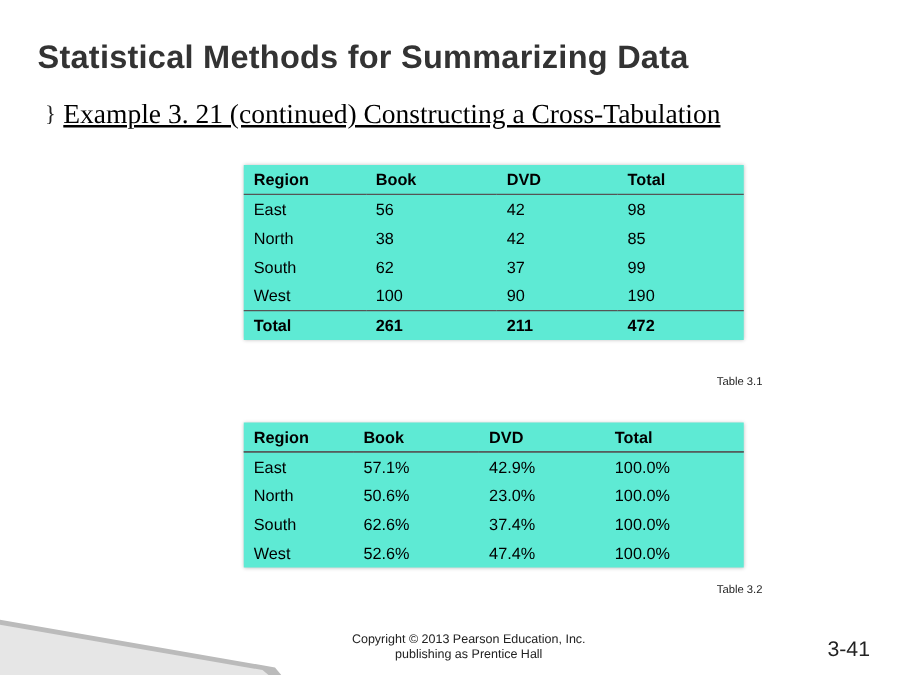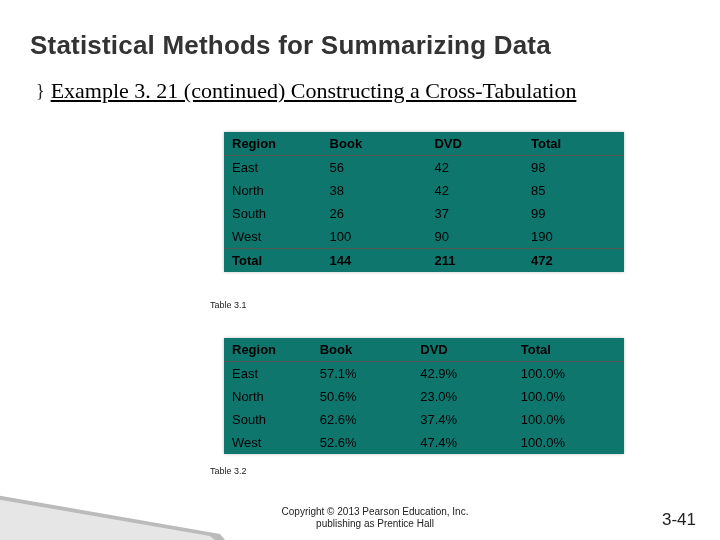--- a/index.html
+++ b/index.html
@@ -46,23 +46,23 @@
   }
   .example-text {
     font-family: "Times New Roman", Times, serif;
     font-size: 22px;
     line-height: 26px;
     text-decoration: underline;
     color: #000000;
   }
   .table-block {
     position: absolute;
-    left: 224px;
+    left: 195px;
     width: 400px;
-    background: #0f766e;
+    background: #5eead4;
     box-shadow: 0 0 3px rgba(0,0,0,0.25);
   }
   #tbl1 { top: 132px; }
   #tbl2 { top: 338px; }
   table {
     width: 100%;
     border-collapse: collapse;
     font-family: Arial, Helvetica, sans-serif;
     font-size: 13px;
   }
@@ -79,20 +79,21 @@
   .last-data-row td { border-bottom: 1.5px solid #555; }
   .total-row td {
     font-weight: bold;
     border-top: 0;
   }
   .num { text-align: left; padding-right: 24px; }
   .caption {
     position: absolute;
     font-size: 9px;
     color: #222;
+    text-align: right;
   }
   #cap1 { top: 300px; left: 210px; width: 400px; }
   #cap2 { top: 466px; left: 210px; width: 400px; }
   .footer-copy {
     position: absolute;
     bottom: 10px;
     left: 0;
     right: 0;
     text-align: center;
     font-size: 10px;
@@ -148,33 +149,33 @@
           <td class="num">98</td>
         </tr>
         <tr>
           <td>North</td>
           <td class="num">38</td>
           <td class="num">42</td>
           <td class="num">85</td>
         </tr>
         <tr>
           <td>South</td>
-          <td class="num">26</td>
+          <td class="num">62</td>
           <td class="num">37</td>
           <td class="num">99</td>
         </tr>
         <tr class="last-data-row">
           <td>West</td>
           <td class="num">100</td>
           <td class="num">90</td>
           <td class="num">190</td>
         </tr>
         <tr class="total-row">
           <td>Total</td>
-          <td class="num">144</td>
+          <td class="num">261</td>
           <td class="num">211</td>
           <td class="num">472</td>
         </tr>
       </tbody>
     </table>
   </div>
   <div id="cap1" class="caption">Table 3.1</div>
 
   <div class="table-block" id="tbl2">
     <table>

